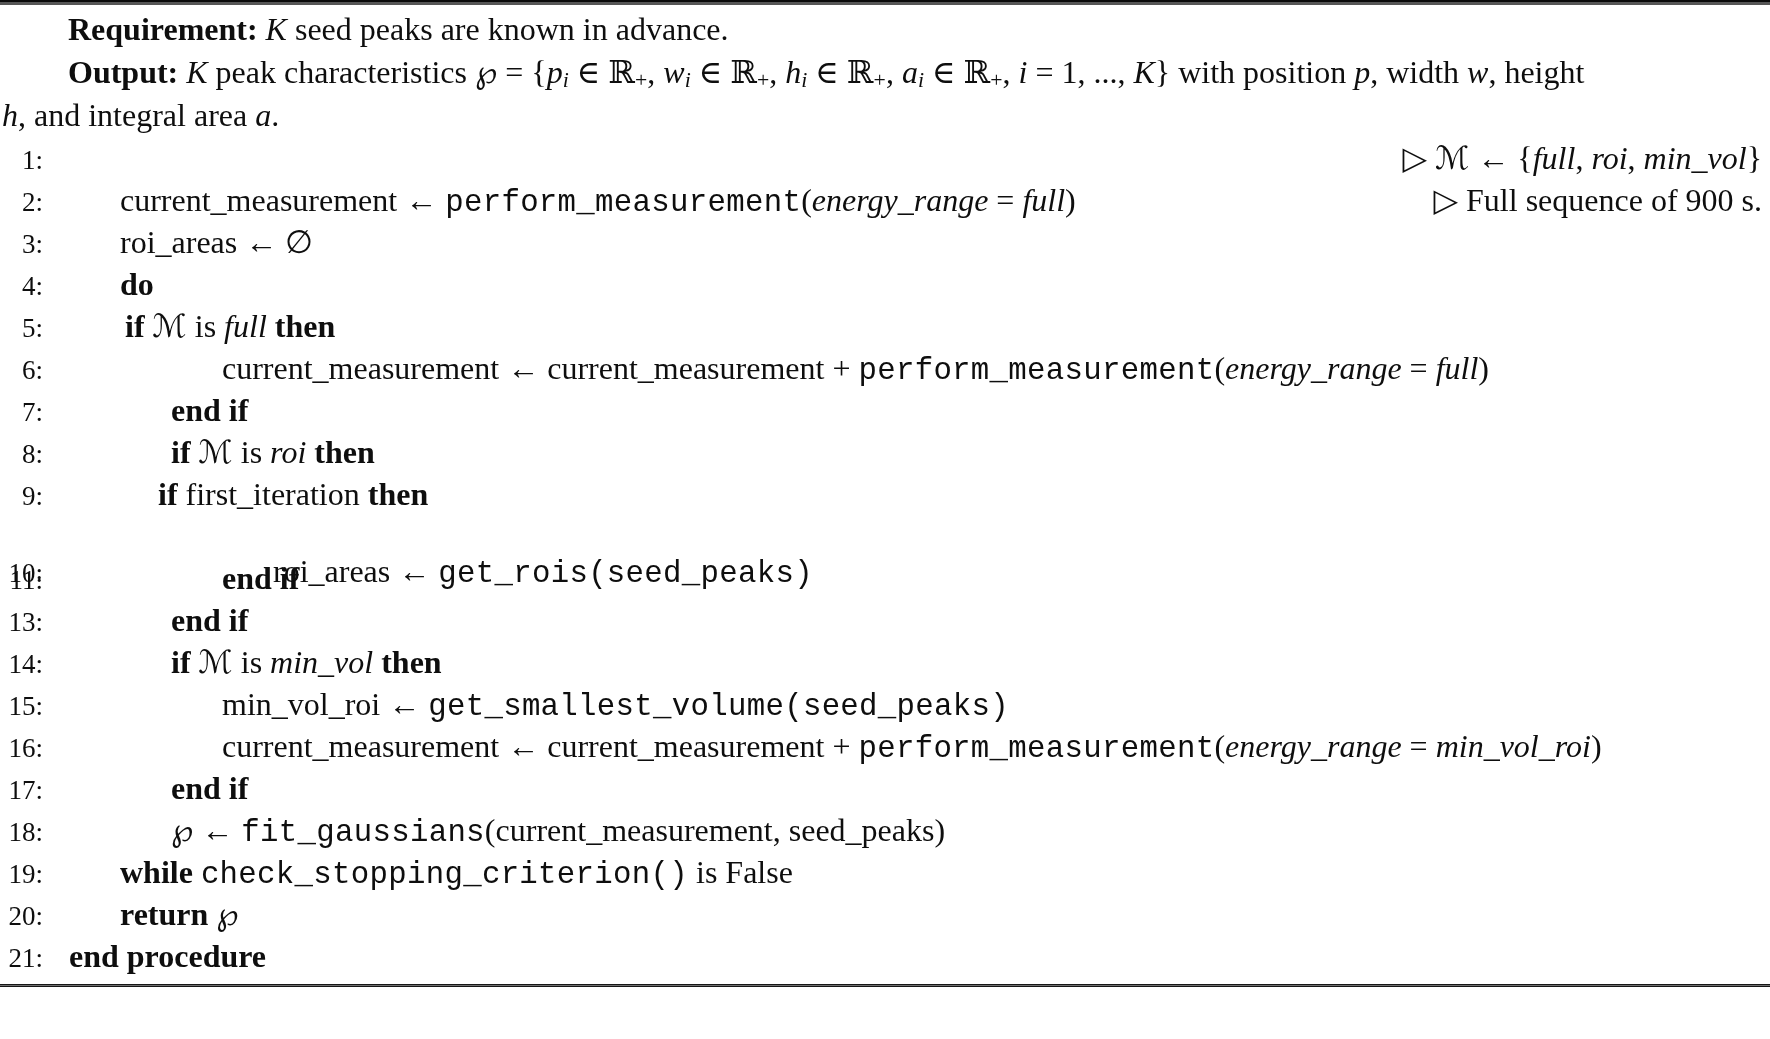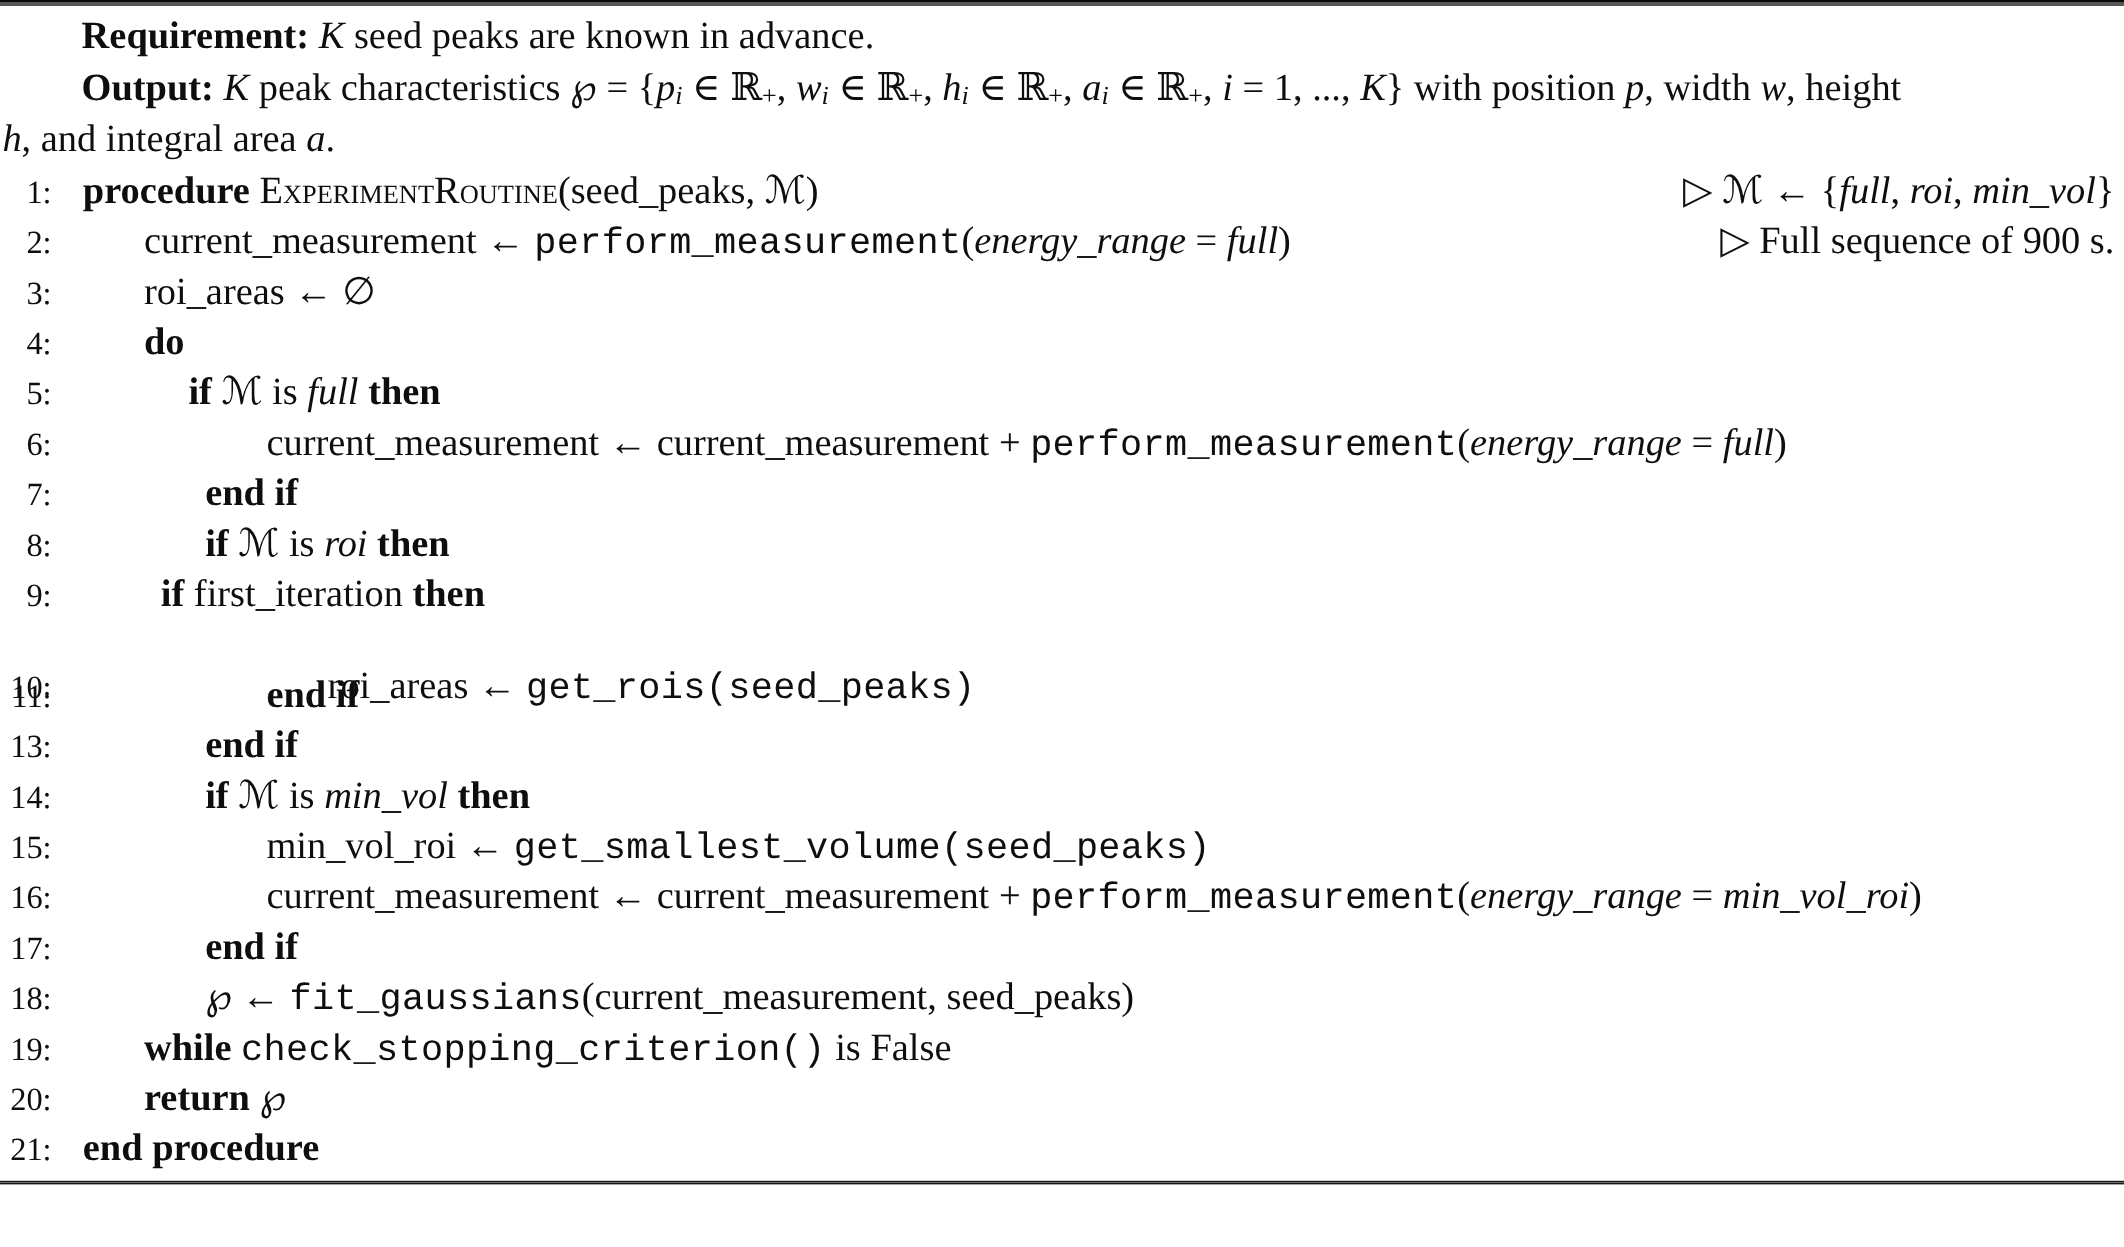--- a/index.html
+++ b/index.html
@@ -51,60 +51,59 @@
 
 <div class="header">
   <div class="h-line h-indent"><span class="seg b">Requirement: </span><span class="seg i">K</span><span class="seg n"> seed peaks are known in advance.</span></div>
   <div class="h-line h-indent"><span class="seg b">Output: </span><span class="seg i">K</span><span class="seg n"> peak characteristics </span><span class="seg cal">℘</span><span class="seg n"> = {</span><span class="seg i">p</span><span class="seg si">i</span><span class="seg n"> ∈ </span><span class="seg n">ℝ</span><span class="seg sub">+</span><span class="seg n">, </span><span class="seg i">w</span><span class="seg si">i</span><span class="seg n"> ∈ </span><span class="seg n">ℝ</span><span class="seg sub">+</span><span class="seg n">, </span><span class="seg i">h</span><span class="seg si">i</span><span class="seg n"> ∈ </span><span class="seg n">ℝ</span><span class="seg sub">+</span><span class="seg n">, </span><span class="seg i">a</span><span class="seg si">i</span><span class="seg n"> ∈ </span><span class="seg n">ℝ</span><span class="seg sub">+</span><span class="seg n">, </span><span class="seg i">i</span><span class="seg n"> = 1, ..., </span><span class="seg i">K</span><span class="seg n">} with position </span><span class="seg i">p</span><span class="seg n">, width </span><span class="seg i">w</span><span class="seg n">, height</span></div>
   <div class="h-line"><span class="seg i">h</span><span class="seg n">, and integral area </span><span class="seg i">a</span><span class="seg n">.</span></div>
 </div>
 
 <div class="algo">
     <div class="algo-row">
     <span class="num">1:</span>
-    <span class="content" style="margin-left: 13px;"><span class="seg b">procedure </span><span class="seg sc">ExperimentRoutine</span><span class="seg n">(seed_peaks, </span><span class="seg cal">ℳ</span><span class="seg n">)</span></span>
     <span class="comment"><span class="seg n">▷ </span><span class="seg cal">ℳ</span><span class="seg n"> ← {</span><span class="seg i">full</span><span class="seg n">, </span><span class="seg i">roi</span><span class="seg n">, </span><span class="seg i">min_vol</span><span class="seg n">}</span></span>
   </div>
     <div class="algo-row">
     <span class="num">2:</span>
     <span class="content" style="margin-left: 64px;"><span class="seg n">current_measurement ← </span><span class="seg m">perform_measurement</span><span class="seg n">(</span><span class="seg i">energy_range</span><span class="seg n"> = </span><span class="seg i">full</span><span class="seg n">)</span></span>
     <span class="comment"><span class="seg n">▷ Full sequence of 900 s.</span></span>
   </div>
     <div class="algo-row">
     <span class="num">3:</span>
     <span class="content" style="margin-left: 64px;"><span class="seg n">roi_areas ← ∅</span></span>
   </div>
     <div class="algo-row">
     <span class="num">4:</span>
     <span class="content" style="margin-left: 64px;"><span class="seg b">do</span></span>
 
   </div>
     <div class="algo-row">
     <span class="num">5:</span>
-    <span class="content" style="margin-left: 101px;"><span class="seg b">if </span><span class="seg cal">ℳ</span><span class="seg n"> is </span><span class="seg i">full</span><span class="seg b"> then</span></span>
+    <span class="content" style="margin-left: 69px;"><span class="seg b">if </span><span class="seg cal">ℳ</span><span class="seg n"> is </span><span class="seg i">full</span><span class="seg b"> then</span></span>
 
   </div>
     <div class="algo-row">
     <span class="num">6:</span>
     <span class="content" style="margin-left: 166px;"><span class="seg n">current_measurement ← current_measurement + </span><span class="seg m">perform_measurement</span><span class="seg n">(</span><span class="seg i">energy_range</span><span class="seg n"> = </span><span class="seg i">full</span><span class="seg n">)</span></span>
 
   </div>
     <div class="algo-row">
     <span class="num">7:</span>
     <span class="content" style="margin-left: 115px;"><span class="seg b">end if</span></span>
 
   </div>
     <div class="algo-row">
     <span class="num">8:</span>
     <span class="content" style="margin-left: 115px;"><span class="seg b">if </span><span class="seg cal">ℳ</span><span class="seg n"> is </span><span class="seg i">roi</span><span class="seg b"> then</span></span>
 
   </div>
     <div class="algo-row">
     <span class="num">9:</span>
-    <span class="content" style="margin-left: 78px;"><span class="seg b">if </span><span class="seg n">first_iteration</span><span class="seg b"> then</span></span>
+    <span class="content" style="margin-left: 102px;"><span class="seg b">if </span><span class="seg n">first_iteration</span><span class="seg b"> then</span></span>
 
   </div>
     <div class="algo-row">
     <span class="num">10:</span>
     <span class="content" style="margin-left: 217px; margin-top: 35px;"><span class="seg n">roi_areas ← </span><span class="seg m">get_rois(seed_peaks)</span></span>
 
   </div>
     <div class="algo-row">
     <span class="num">11:</span>
     <span class="content" style="margin-left: 166px;"><span class="seg b">end if</span></span>

